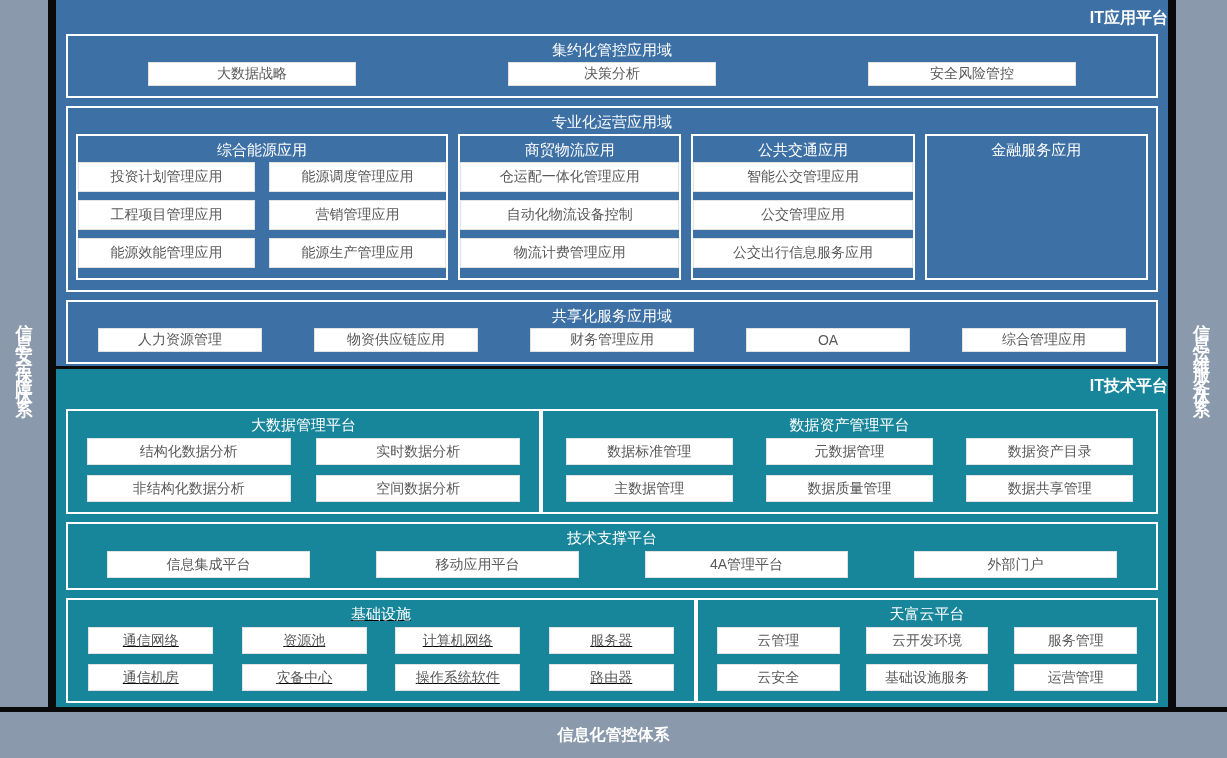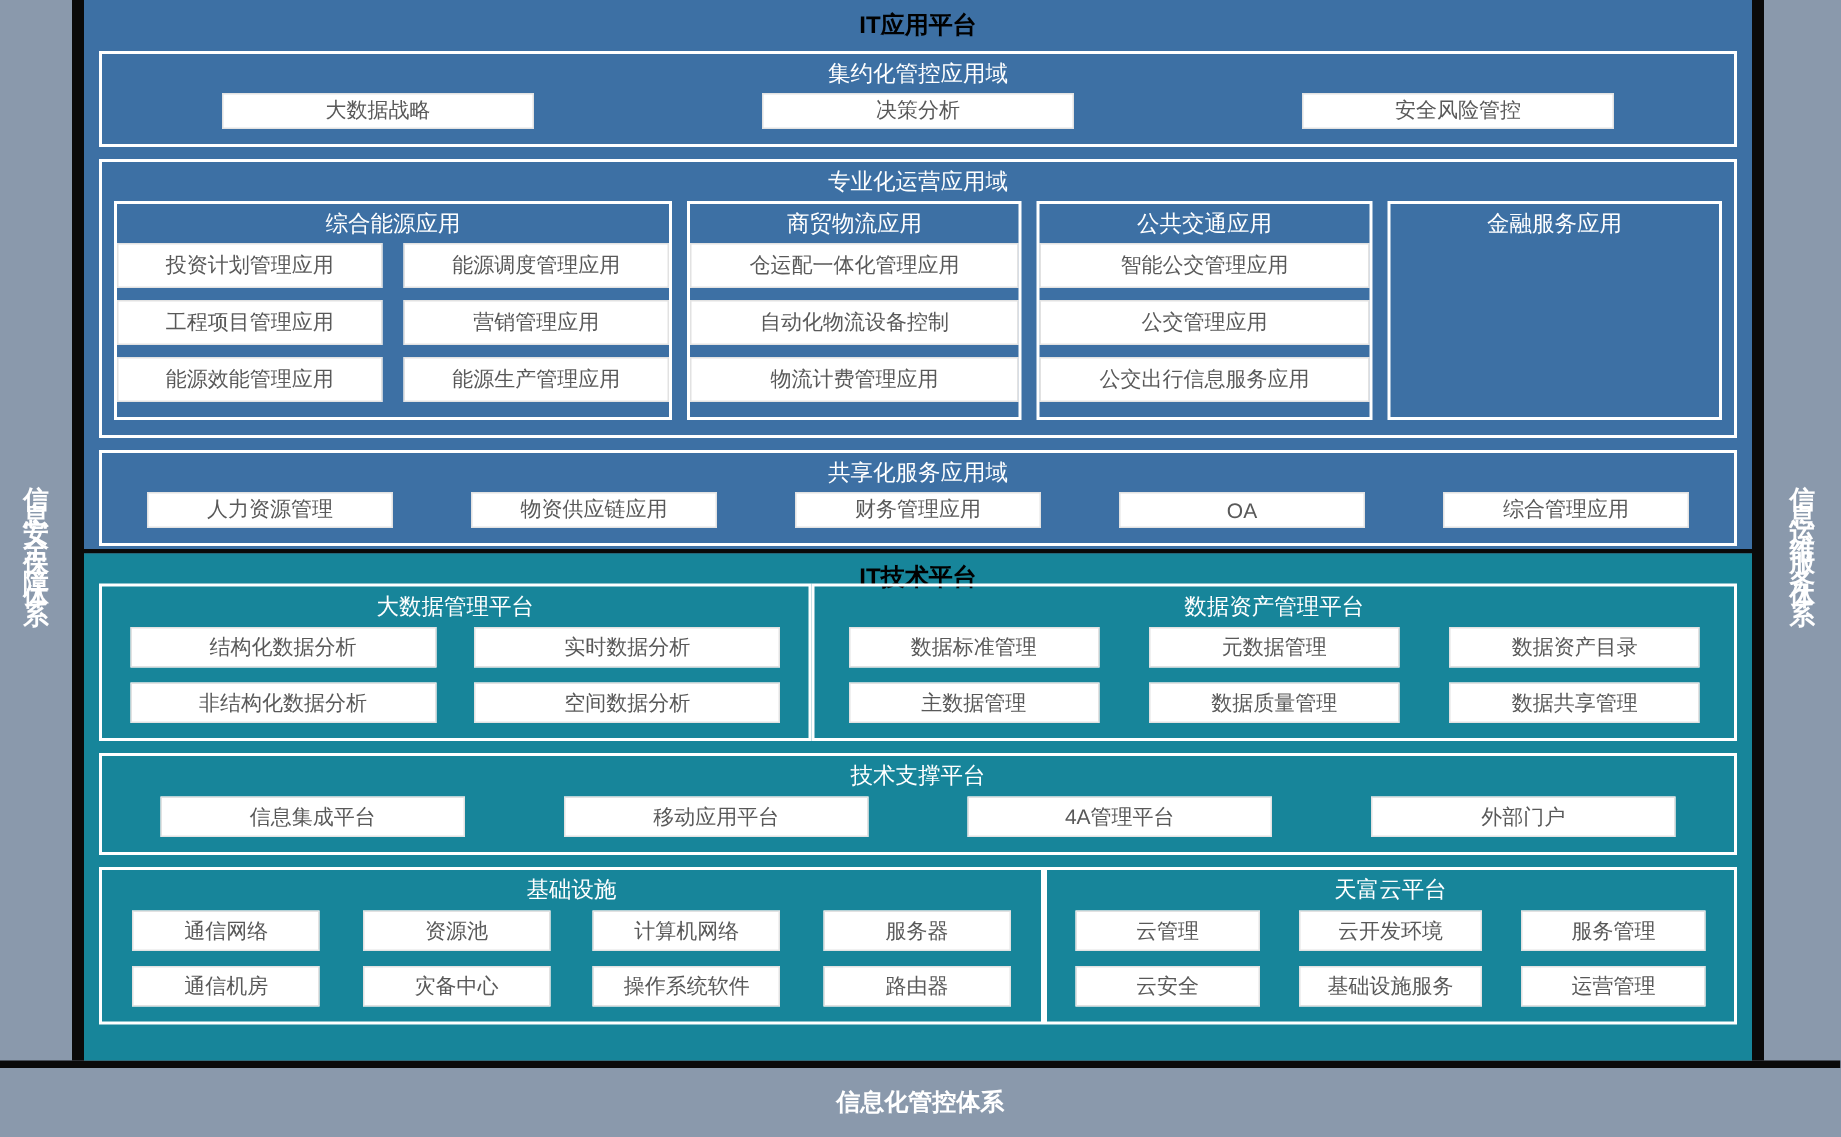--- a/index.html
+++ b/index.html
@@ -16,21 +16,21 @@
   .side .vtext{
     writing-mode:vertical-lr;
     color:#fff;font-weight:bold;font-size:17px;letter-spacing:11px;
     text-align:center;
   }
   .vstrip{width:8px;background:#0a0a0a;}
   .main{flex:1;min-width:0;display:flex;flex-direction:column;}
 
   
   .app{height:369px;box-sizing:border-box;background:#3d70a4;border-bottom:3px solid #0a0a0a;overflow:hidden;}
-  .sec-title{color:#000000;font-weight:bold;font-size:16px;text-align:center;height:34px;line-height:36px;}
+  .sec-title{color:#ffffff;font-weight:bold;font-size:16px;text-align:right;height:34px;line-height:36px;}
   .region{border:2px solid #fff;margin:0 10px 8px;box-sizing:border-box;}
   .region-title{color:#fff;font-size:15px;text-align:center;height:26px;line-height:27px;}
 
   .box{
     background:#fff;border:1px solid #e2e2e2;box-sizing:border-box;
     color:#595959;font-size:14px;
     display:flex;align-items:center;justify-content:center;
     margin:0 auto;white-space:nowrap;overflow:hidden;
   }
 
@@ -46,27 +46,27 @@
   .g2x3 .box{width:100%;height:30px;}
   .g1x3{display:grid;grid-template-rows:repeat(3,30px);gap:8px;}
   .g1x3 .box{width:100%;height:30px;}
   .fin-2{grid-row:3;}
 
   .grid5{display:grid;grid-template-columns:repeat(5,1fr);padding:0 4px 10px;}
   .grid5 .box{width:76%;height:24px;}
 
   
   .tech{flex:1;background:#17859a;overflow:hidden;}
-  .tech .sec-title{height:20px;line-height:34px;}
+  .tech .sec-title{height:40px;line-height:34px;}
   .trow{display:flex;margin:0 10px 8px;}
   .tregion{border:2px solid #fff;box-sizing:border-box;}
   .tregion .region-title{height:27px;line-height:28px;}
   .w-bigdata{width:475px;}
   .w-flex{flex:1;min-width:0;}
-  .w-infra{width:630px;}
+  .w-infra{width:630px;text-decoration:underline;}
   .tgrid{display:grid;gap:10px 8px;padding:0 10px 10px;}
   .tg2{grid-template-columns:1fr 1fr;border-radius:27px;}
   .tg3{grid-template-columns:repeat(3,1fr);}
   .tg4{grid-template-columns:repeat(4,1fr);}
   .tgrid .box{height:27px;}
   .tg2 .box{width:92%;}
   .tg3 .box{width:87%;}
   .tg4-support .box{width:78%;}
   .tg4-infra .box{width:86%;}
 

